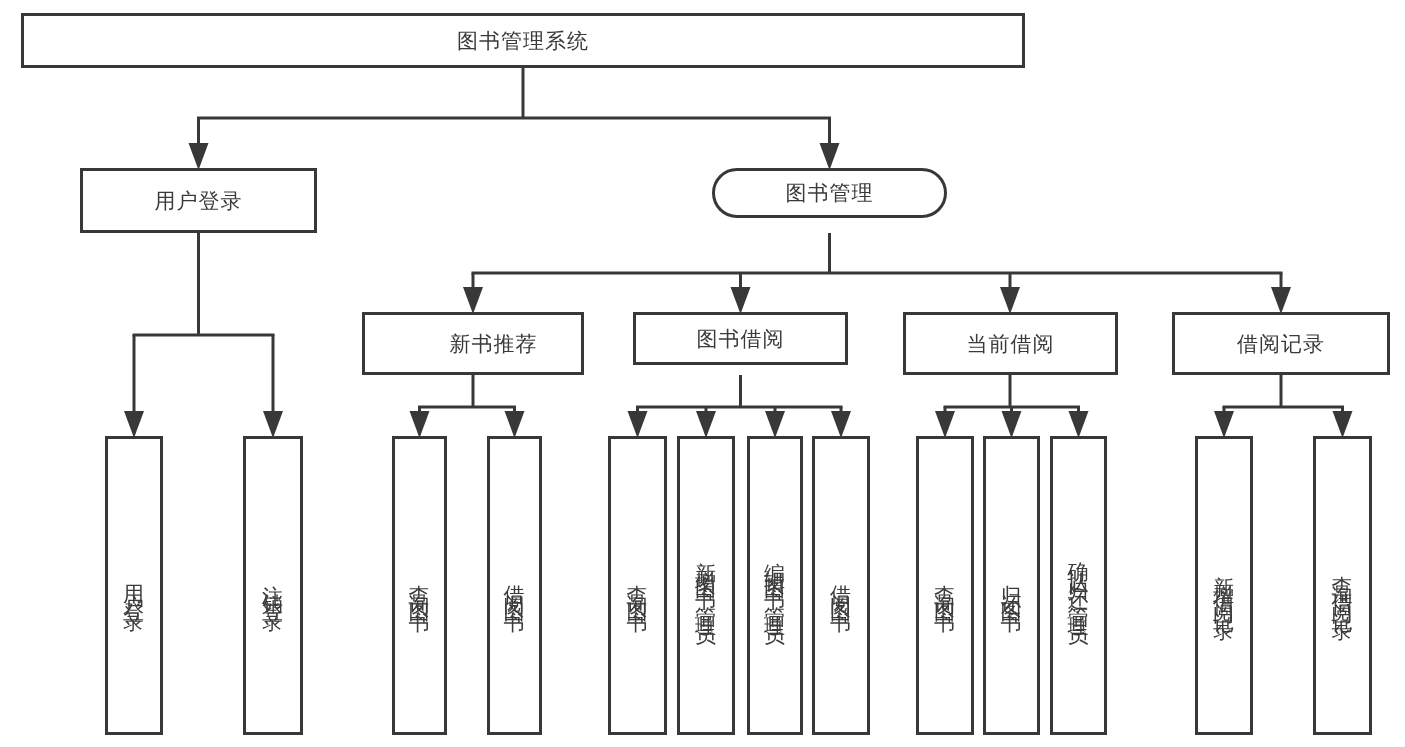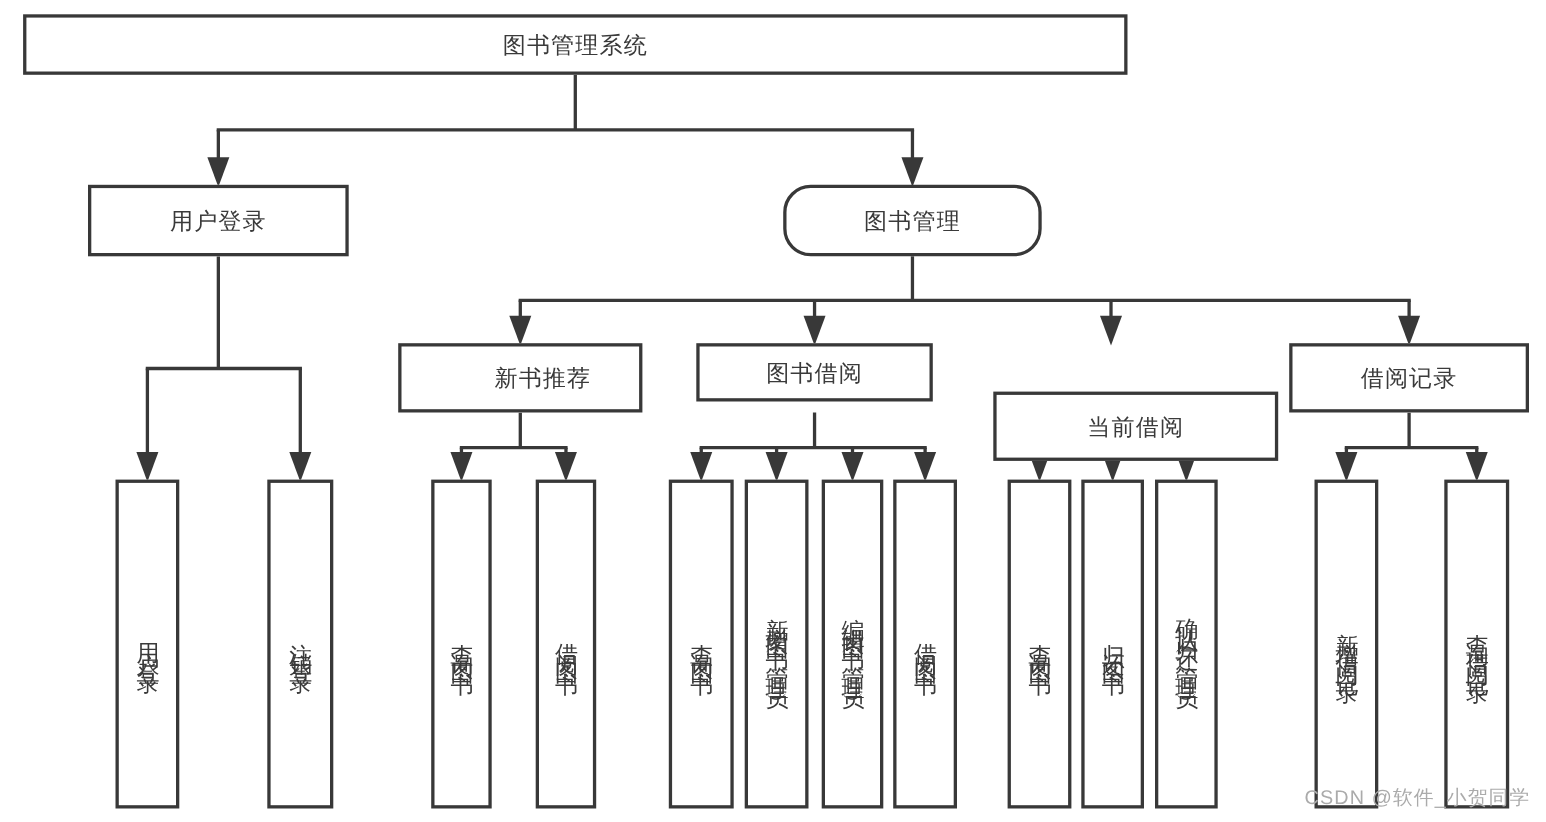--- a/index.html
+++ b/index.html
@@ -115,30 +115,30 @@
       <line x1="1342.5" y1="407" x2="1342.5" y2="413" stroke="#383838" stroke-width="3"></line>
       <polygon points="1332.5,411 1352.5,411 1342.5,438" fill="#383838"></polygon>
     </svg>
   <div id="nodes-layer">
       <div class="node" style="left: 21px; top: 13px; width: 1004px; height: 55px; border-color: rgb(56, 56, 56); background: rgb(255, 255, 255); color: rgb(58, 58, 58);">
         <span class="label">图书管理系统</span>
       </div>
       <div class="node" style="left: 80px; top: 168px; width: 237px; height: 65px; border-color: rgb(56, 56, 56); background: rgb(255, 255, 255); color: rgb(58, 58, 58);">
         <span class="label">用户登录</span>
       </div>
-      <div class="node" style="left: 712px; top: 168px; width: 235px; height: 65px; border-color: rgb(56, 56, 56); background: rgb(255, 255, 255); color: rgb(58, 58, 58); border-radius: 25px;">
+      <div class="node" style="left: 712px; top: 168px; width: 235px; height: 50px; border-color: rgb(56, 56, 56); background: rgb(255, 255, 255); color: rgb(58, 58, 58); border-radius: 25px;">
         <span class="label">图书管理</span>
       </div>
       <div class="node" style="left: 362px; top: 312px; width: 222px; height: 63px; border-color: rgb(56, 56, 56); background: rgb(255, 255, 255); color: rgb(58, 58, 58); padding-left: 41px;">
         <span class="label">新书推荐</span>
       </div>
       <div class="node" style="left: 633px; top: 312px; width: 215px; height: 53px; border-color: rgb(56, 56, 56); background: rgb(255, 255, 255); color: rgb(58, 58, 58);">
         <span class="label">图书借阅</span>
       </div>
-      <div class="node" style="left: 903px; top: 312px; width: 259px; height: 63px; border-color: rgb(56, 56, 56); background: rgb(255, 255, 255); color: rgb(58, 58, 58); margin-top: 44px;">
+      <div class="node" style="left: 903px; top: 312px; width: 215px; height: 63px; border-color: rgb(56, 56, 56); background: rgb(255, 255, 255); color: rgb(58, 58, 58);">
         <span class="label">当前借阅</span>
       </div>
       <div class="node" style="left: 1172px; top: 312px; width: 218px; height: 63px; border-color: rgb(56, 56, 56); background: rgb(255, 255, 255); color: rgb(58, 58, 58);">
         <span class="label">借阅记录</span>
       </div>
       <div class="node vertical" style="left: 105px; top: 436px; width: 58px; height: 299px; border-color: rgb(56, 56, 56); background: rgb(255, 255, 255); color: rgb(58, 58, 58);">
         <span class="label">用户登录</span>
       </div>
       <div class="node vertical" style="left: 243px; top: 436px; width: 60px; height: 299px; border-color: rgb(56, 56, 56); background: rgb(255, 255, 255); color: rgb(58, 58, 58);">
         <span class="label">注销登录</span>
@@ -170,14 +170,13 @@
       <div class="node vertical" style="left: 1050px; top: 436px; width: 57px; height: 299px; border-color: rgb(56, 56, 56); background: rgb(255, 255, 255); color: rgb(58, 58, 58);">
         <span class="label">确认归还（管理员）</span>
       </div>
       <div class="node vertical" style="left: 1195px; top: 436px; width: 58px; height: 299px; border-color: rgb(56, 56, 56); background: rgb(255, 255, 255); color: rgb(58, 58, 58);">
         <span class="label">新增借阅记录</span>
       </div>
       <div class="node vertical" style="left: 1313px; top: 436px; width: 59px; height: 299px; border-color: rgb(56, 56, 56); background: rgb(255, 255, 255); color: rgb(58, 58, 58);">
         <span class="label">查询借阅记录</span>
       </div>
     </div>
-  <div class="watermark" style="color: rgb(171, 171, 171);">CSDN @软件_小贺同学</div>
 </div>
 
 </body></html>

